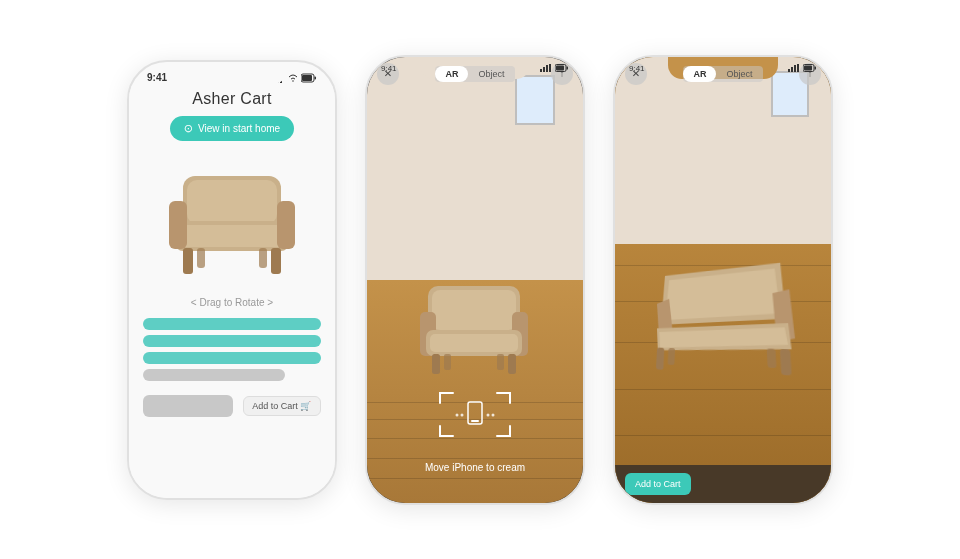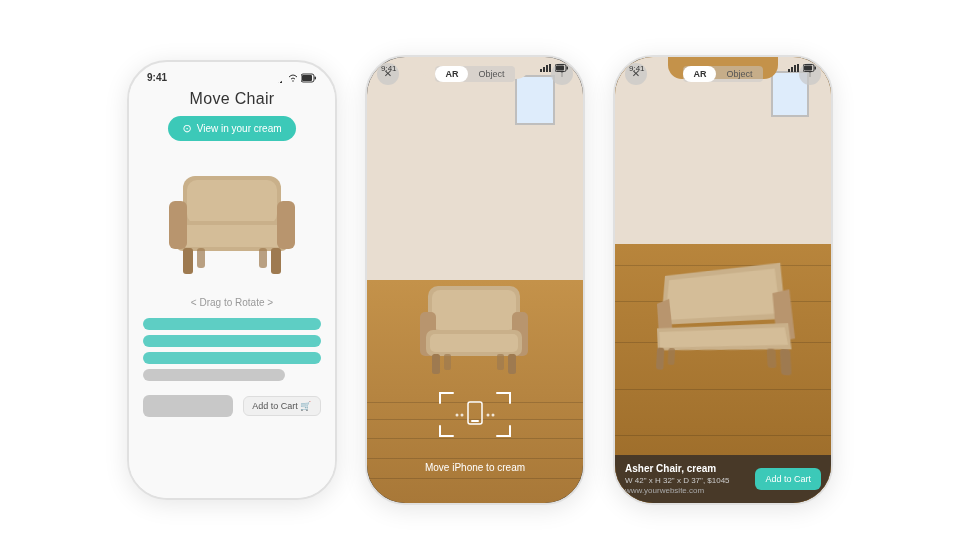--- a/index.html
+++ b/index.html
@@ -419,24 +419,24 @@
         </svg>
         <svg width="16" height="10" viewBox="0 0 16 10">
           <rect x="0" y="1" width="13" height="8" rx="2" stroke="#333" stroke-width="1" fill="none"></rect>
           <rect x="1" y="2" width="10" height="6" rx="1" fill="#333"></rect>
           <rect x="13.5" y="3.5" width="1.5" height="3" rx="1" fill="#333"></rect>
         </svg>
       </div>
     </div>
 
     <div class="phone-content">
-      <div class="product-title">Move Chair</div>
+      <div class="product-title">Asher Cart</div>
       <button class="view-home-btn">
         <span class="gear-icon">⊙</span>
-        <span>View in your cream</span>
+        <span>View in start home</span>
       </button>
 
       <div class="chair-img-area">
         <svg class="phone-1-chair" viewBox="0 0 155 130">
 
           <rect x="28" y="25" width="98" height="52" rx="12" fill="#c9b08a"></rect>
           <rect x="32" y="29" width="90" height="44" rx="10" fill="#d4bd98"></rect>
 
           <rect x="20" y="70" width="114" height="30" rx="8" fill="#c9b08a"></rect>
           <rect x="24" y="74" width="106" height="22" rx="6" fill="#d4bd98"></rect>
@@ -613,25 +613,20 @@
           <path d="M8 76 L139 70 L142 86 L9 93 Z" fill="#d4bd98"></path>
 
           <rect x="10" y="93" width="9" height="24" rx="3" fill="#9e7a50" transform="skewX(-3)"></rect>
           <rect x="130" y="90" width="9" height="24" rx="3" fill="#9e7a50" transform="skewX(3)"></rect>
           <rect x="24" y="93" width="8" height="18" rx="2.5" fill="#9e7a50" opacity="0.75" transform="skewX(-3)"></rect>
           <rect x="118" y="90" width="8" height="18" rx="2.5" fill="#9e7a50" opacity="0.75" transform="skewX(3)"></rect>
         </svg>
       </div>
 
       <div class="ar-product-bar">
-        <div class="ar-product-info">
-          <div class="ar-product-name">Asher Chair, cream</div>
-          <div class="ar-product-dims">W 42" x H 32" x D 37", $1045</div>
-          <div class="ar-product-url">www.yourwebsite.com</div>
-        </div>
         <button class="ar-cart-btn">
           <span>Add to Cart</span>
         </button>
       </div>
 
       <div class="ar-topbar">
         <div class="ar-close-btn">
           <span>✕</span>
         </div>
         <div class="ar-toggle">

